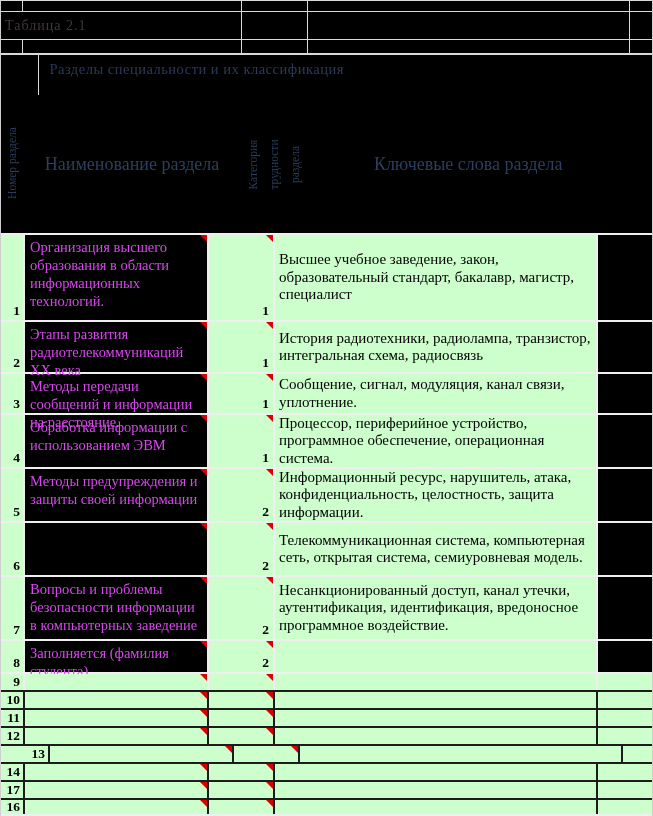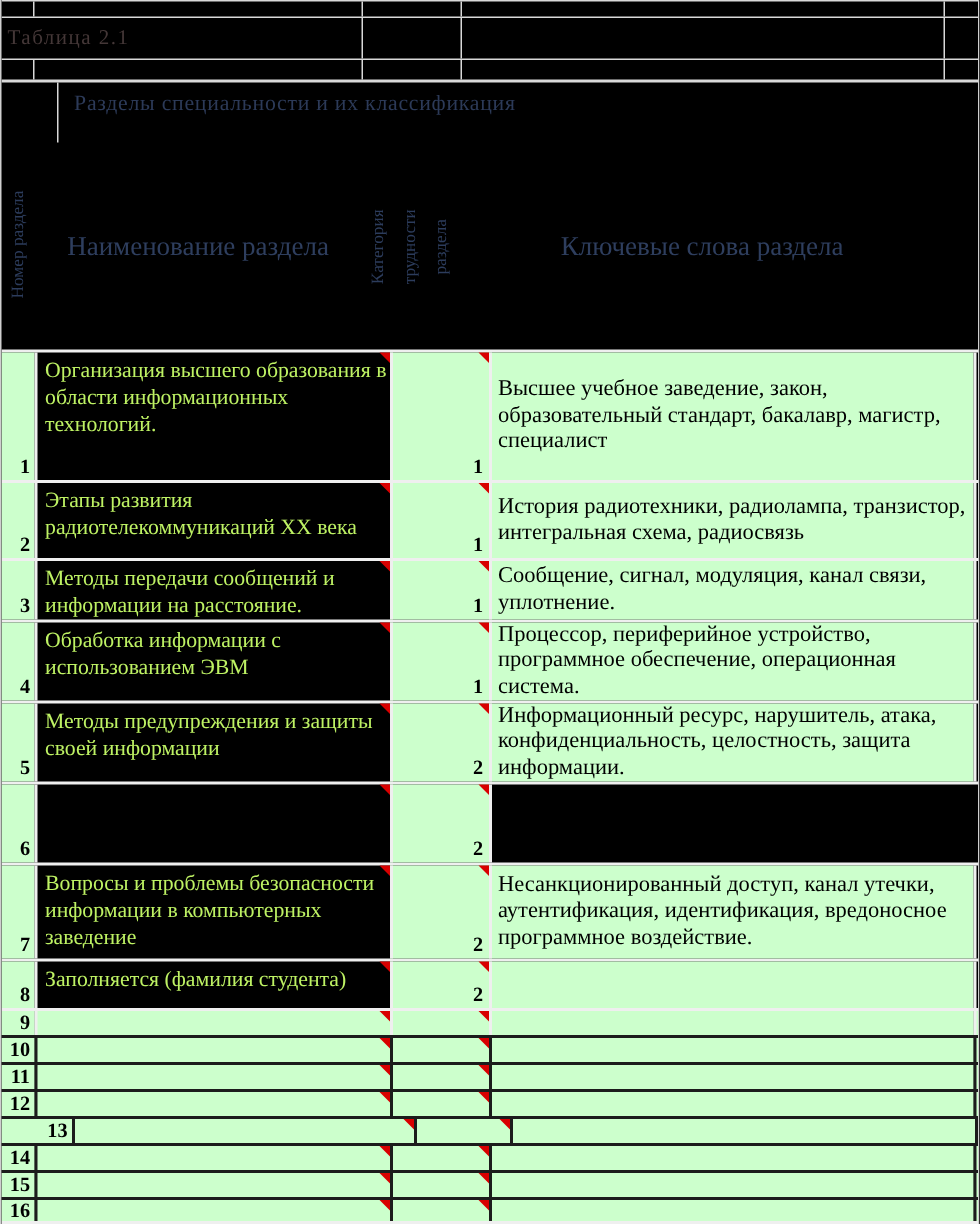--- a/index.html
+++ b/index.html
@@ -44,22 +44,22 @@
   .hE{width:23px;}
   .hlabel{font-size:18px;color:#2e3e5e;}
   .vert{transform:rotate(-90deg);white-space:nowrap;font-size:11.5px;color:#2c3c5c;}
   .vert3{transform:rotate(-90deg);font-size:11.5px;color:#2c3c5c;text-align:center;line-height:21px;width:134px;}
   .hA .vert{position:absolute;left:-46px;top:62px;width:114px;text-align:center;}
   
   .drow{display:flex;width:100%;border-top:2px solid #efefef;}
   .drow.dark{border-top:2px solid #1c1c1c;}
   .cA{width:22px;background:#ccffcc;display:flex;align-items:flex-end;justify-content:flex-end;
       padding:0 3px 1px 0;font-weight:bold;font-size:13.5px;}
-  .cB{width:237px;border-left:2px solid #efefef;position:relative;
-      padding:3px 2px 0 5px;font-size:14.5px;line-height:18px;color:#bef264;}
+  .cB{width:184px;border-left:2px solid #efefef;position:relative;
+      padding:3px 2px 0 5px;font-size:14.5px;line-height:18px;color:#d946ef;}
   .cC{width:66px;border-left:2px solid #efefef;background:#ccffcc;position:relative;
       display:flex;align-items:flex-end;justify-content:flex-end;
       padding:0 4px 1px 0;font-weight:bold;font-size:13.5px;}
   .cD{width:323px;border-left:2px solid #efefef;background:#ccffcc;
       display:flex;align-items:center;}
   .cD .ktext{padding:0 2px 0 4px;font-size:15px;line-height:17.5px;}
   .cE{flex:1;border-left:2px solid #efefef;}
   .dark .cB,.dark .cC,.dark .cD,.dark .cE{border-left-color:#1c1c1c;}
   .dark .cB,.dark .cE{background:#ccffcc;}
   .dark .cA{align-items:center;}
@@ -197,20 +197,23 @@
   </div>
   <div class="drow r6">
     <div class="cA">
         <span>6</span>
       </div>
     <div class="cB"><span class="tri"></span></div>
     <div class="cC">
         <span class="tri"></span>
         <span>2</span>
       </div>
+    <div class="cD">
+        <div class="ktext">Телекоммуникационная система, компьютерная сеть, открытая система, семиуровневая модель.</div>
+      </div>
     <div class="cE"></div>
   </div>
   <div class="drow r7">
     <div class="cA">
         <span>7</span>
       </div>
     <div class="cB"><span class="tri"></span><span>Вопросы и проблемы безопасности информации в компьютерных заведение</span></div>
     <div class="cC">
         <span class="tri"></span>
         <span>2</span>
@@ -308,21 +311,21 @@
         <span class="tri"></span>
       </div>
     <div class="cC">
         <span class="tri"></span>
       </div>
     <div class="cD"></div>
     <div class="cE"></div>
   </div>
   <div class="drow dark rs">
     <div class="cA" style="align-items: center;">
-        <span>15</span>
+        <span>17</span>
       </div>
     <div class="cB">
         <span class="tri"></span>
       </div>
     <div class="cC">
         <span class="tri"></span>
       </div>
     <div class="cD"></div>
     <div class="cE"></div>
   </div>

